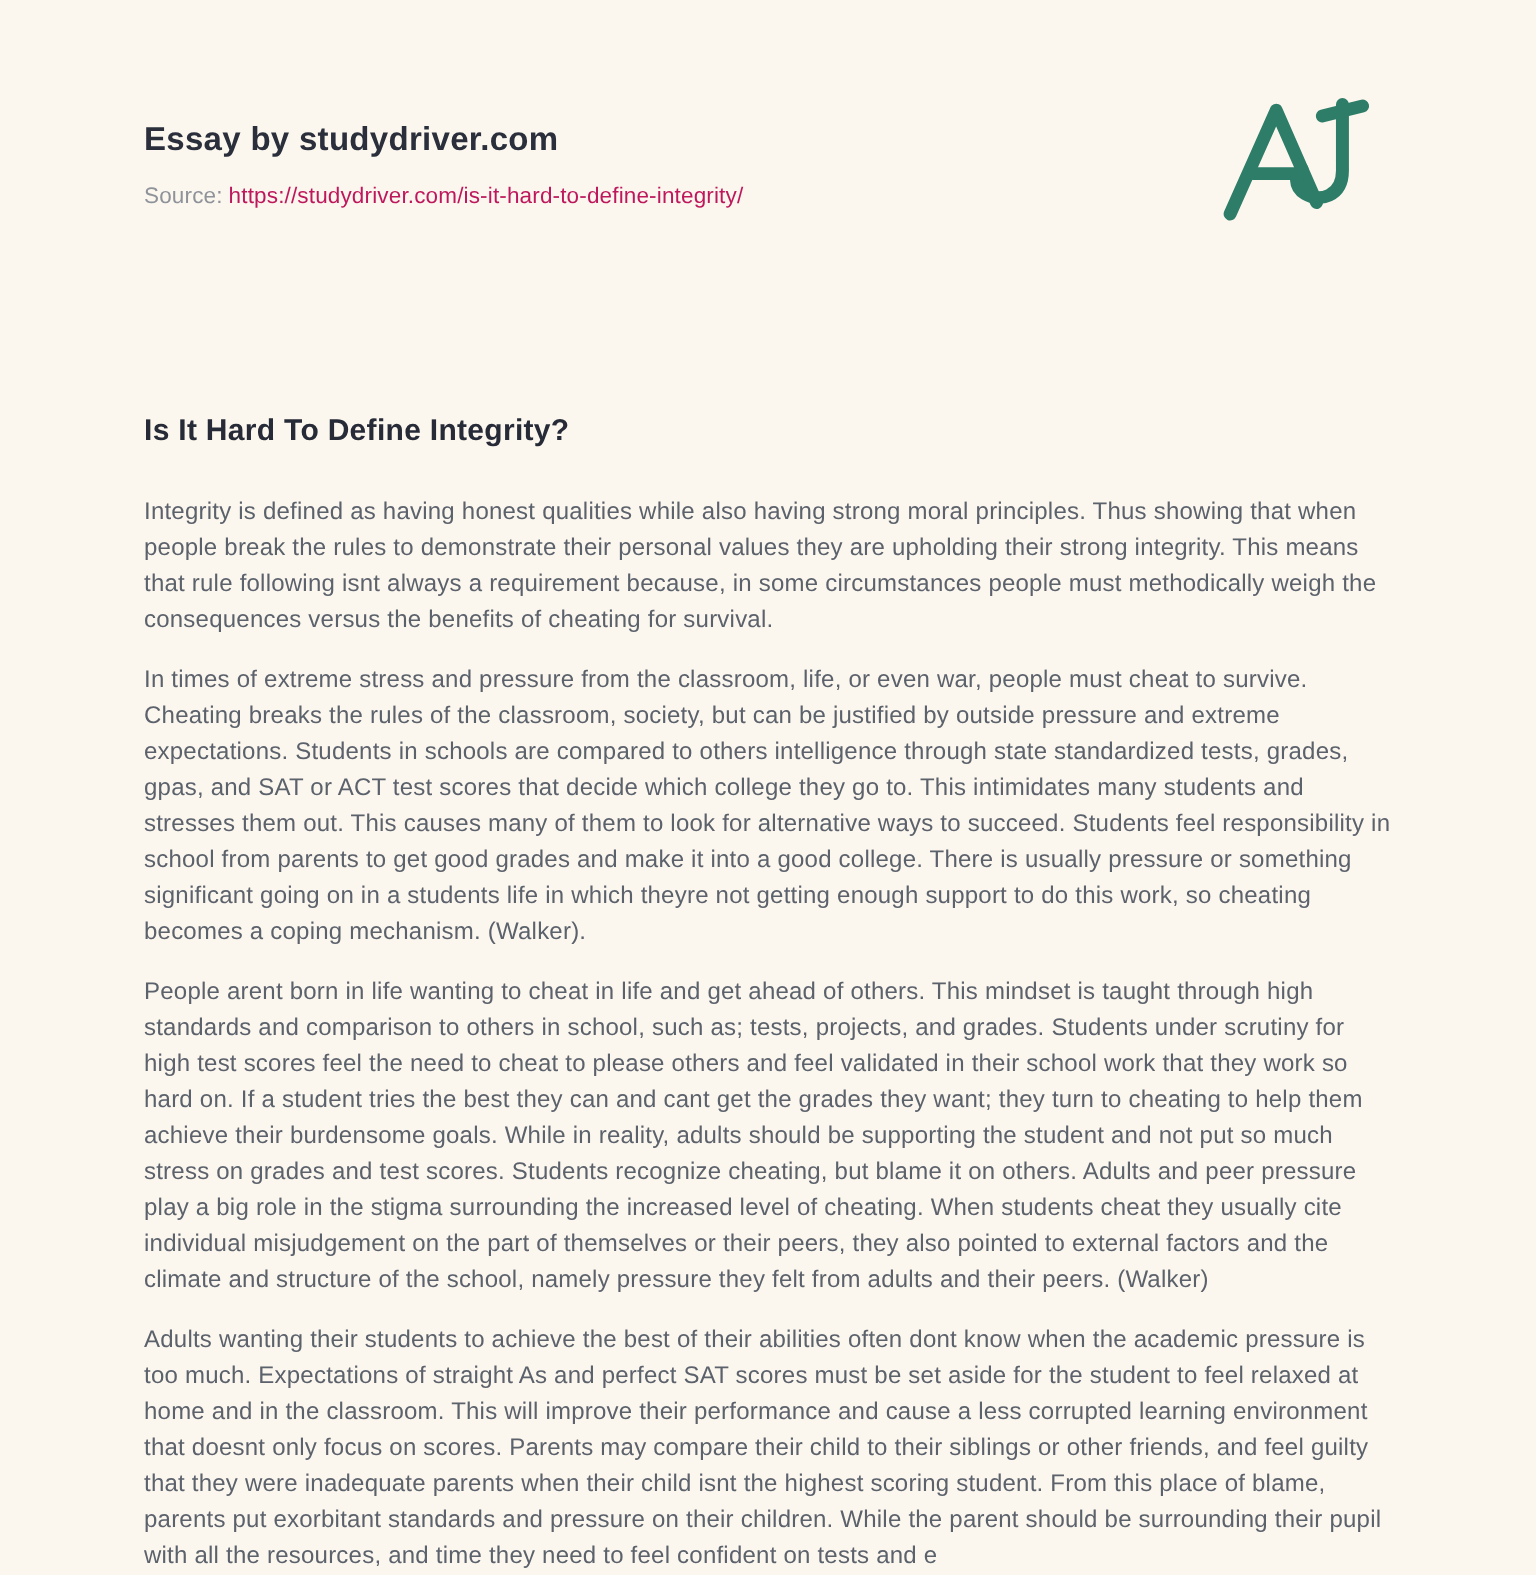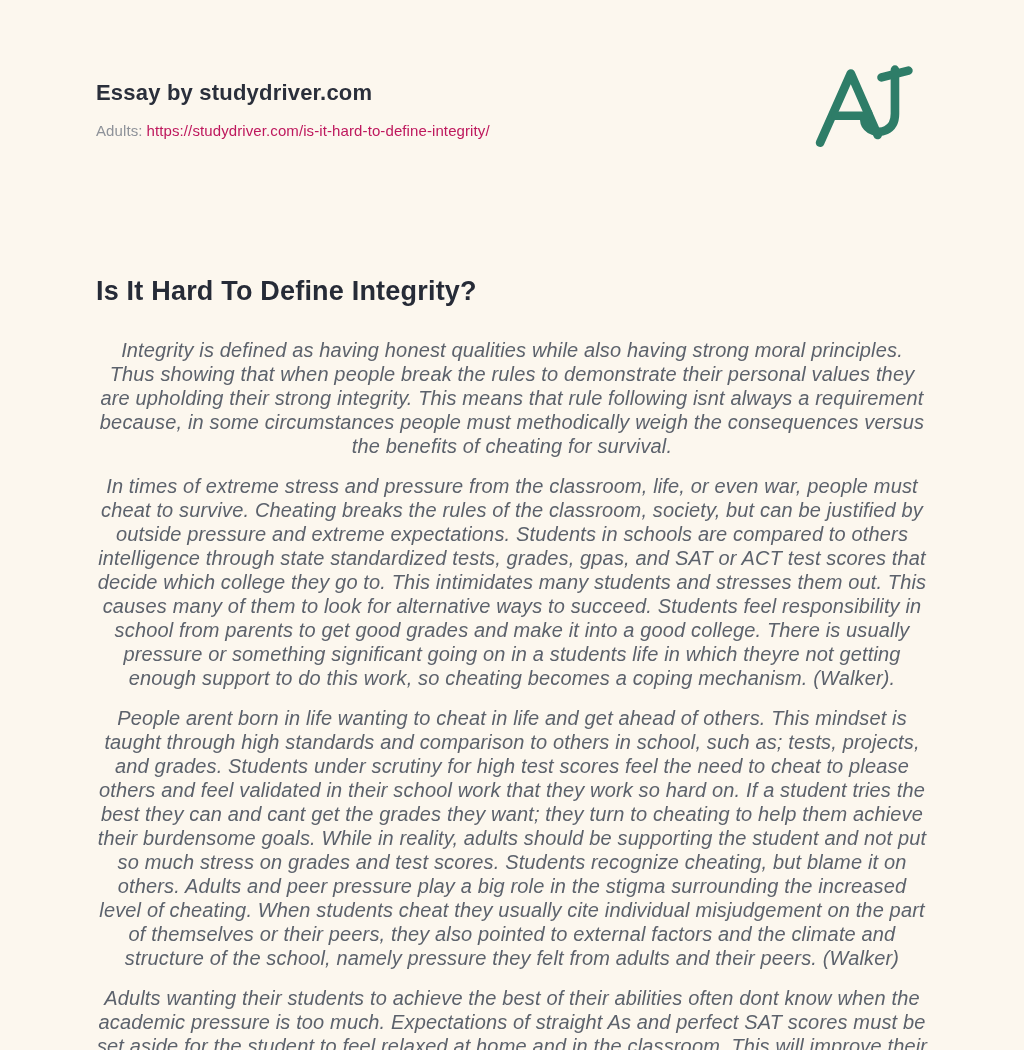--- a/index.html
+++ b/index.html
@@ -41,46 +41,45 @@
   }
   .logo {
     width: 116px;
     height: 96px;
     margin-top: -10px;
     flex: 0 0 auto;
   }
   .logo svg { width: 100%; height: 100%; }
   .title {
     margin-top: 118px;
-    font-size: 27px;
+    font-size: 20px;
     font-weight: 700;
     color: #262b37;
     letter-spacing: 0.2px;
   }
   .content { margin-top: 31px; }
   .content p {
-    font-size: 20px;
+    font-size: 16px;
     line-height: 24px;
     color: #5c626c;
     letter-spacing: 0.15px;
     margin-bottom: 16px;
-    text-align: center;
-    font-style: italic;
+    text-align: left;
   }
 </style>
 </head>
 <body>
 
 <div class="page">
 
   <div class="header">
     <div class="header-left">
       <div class="byline">Essay by studydriver.com</div>
       <div class="source-line">
-        <span>Adults:</span><a class="source-link" href="#">https://studydriver.com/is-it-hard-to-define-integrity/</a>
+        <span>Source:</span><a class="source-link" href="#">https://studydriver.com/is-it-hard-to-define-integrity/</a>
       </div>
     </div>
 
     <div class="logo">
       <svg viewBox="0 0 120 100" xmlns="http://www.w3.org/2000/svg" aria-hidden="true">
         <g stroke="#2e7d68" stroke-width="9" fill="none" stroke-linecap="round" stroke-linejoin="round">
 
           <path d="M8 84 L40 12 L68 76"></path>
           <path d="M24 56 L56 56"></path>
 

